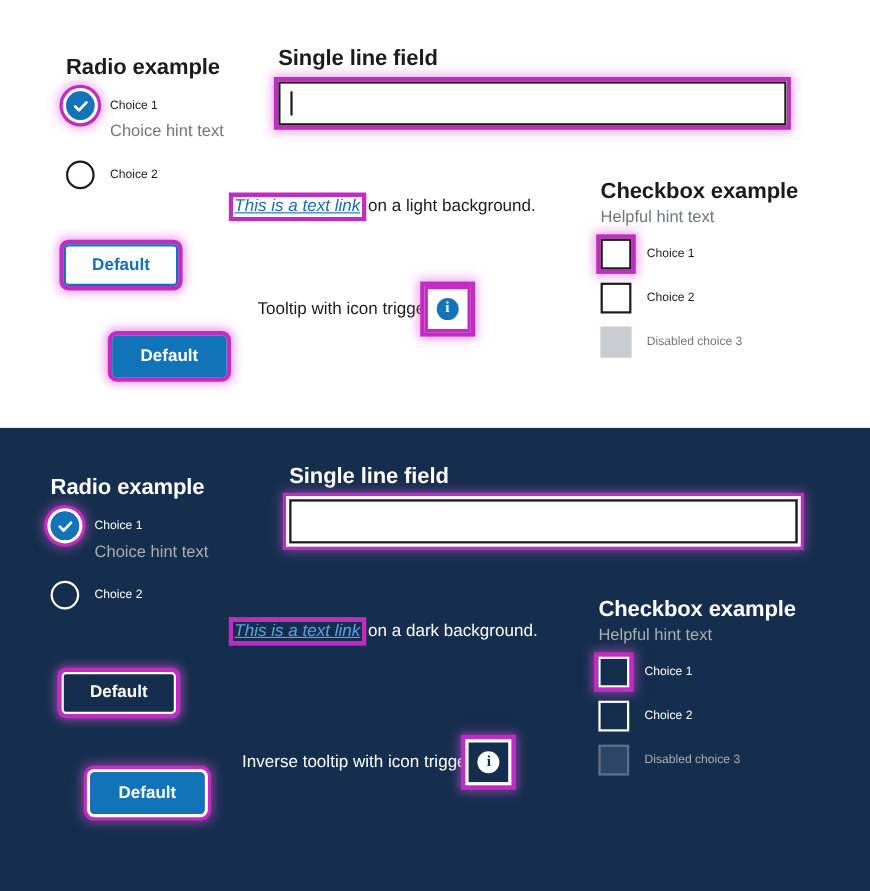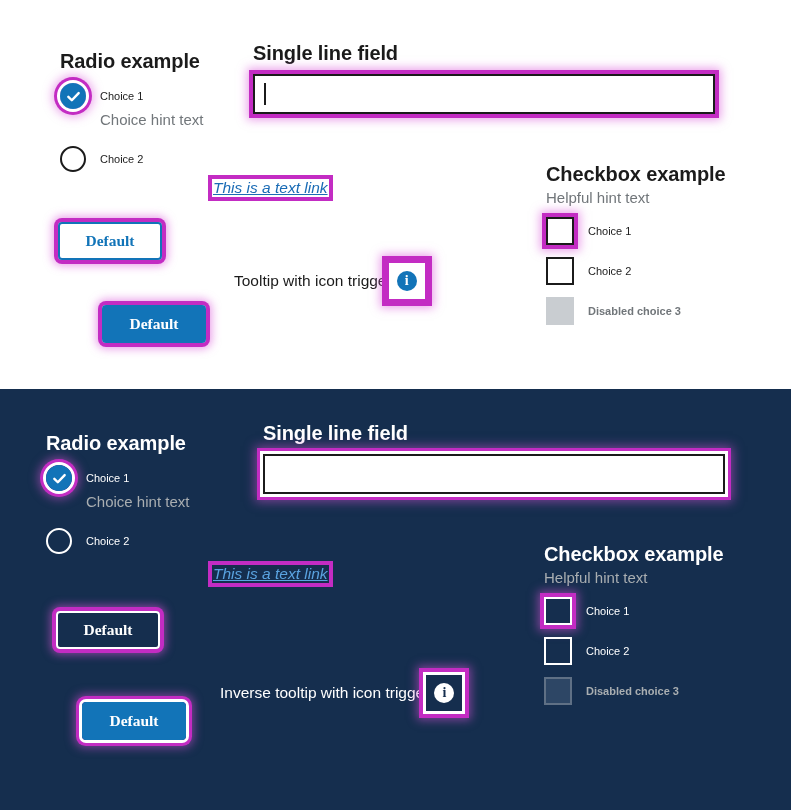--- a/index.html
+++ b/index.html
@@ -45,21 +45,21 @@
   .hint-text {
     font-size: 15px;
     color: #71767a;
     white-space: nowrap;
   }
   .section-dark .hint-text { color: #a9aeb1; }
   .choice-label {
     font-size: 11px;
     white-space: nowrap;
   }
-  .choice-label.disabled { color: #71767a; font-weight: bold; }
+  .choice-label.disabled { color: #71767a; }
   .section-dark .choice-label.disabled { color: #a9aeb1; }
   .body-text {
     font-size: 15.5px;
     white-space: nowrap;
   }
 
   
   
   .focus-glow {
     box-shadow:
@@ -143,21 +143,21 @@
     border: 2.5px solid #c9cdd1;
     background: #c9cdd1;
   }
   .cb-disabled-dark {
     border: 2.5px solid #5f7085;
     background: #2d4665;
   }
 
   
   .btn {
-    font-family: Liberation Serif, serif;
+    font-family: Liberation Sans, sans-serif;
     font-weight: bold;
     font-size: 15.5px;
     border-radius: 4px;
     box-sizing: border-box;
     display: inline-flex;
     align-items: center;
     justify-content: center;
     cursor: pointer;
     padding: 1px;
   }
@@ -275,20 +275,21 @@
   <div class="abs" style="left:253px; top:42px;">
     <div class="field-label">Single line field</div>
     <div class="focus-glow" style="margin-top:9px; width:462px; height:40px; position:relative;">
       <input class="text-input" type="text" style="width: 462px; height: 40px;" placeholder="">
       <span class="caret" style="left:11px; top:9px; height:22px;"></span>
     </div>
   </div>
 
   <div class="abs" style="left:212px; top:179px; display:flex; align-items:baseline;">
     <a class="text-link focus-box" href="#" style="padding:0 1px;">This is a text link</a>
+    <span class="body-text" style="margin-left:6px;">on a light background.</span>
   </div>
 
   <div class="abs" style="left:234px; top:260px; display:flex; align-items:center;">
     <span class="body-text">Tooltip with icon trigger</span>
     <span class="tooltip-trigger tt-light focus-glow" style="width:42px; height:42px; margin-left:-6px;">
       <span class="info-circle ic-light" style="width:20px; height:20px; font-size:14px;">i</span>
     </span>
   </div>
 
   <div class="abs" style="left:546px; top:163px;">
@@ -348,20 +349,21 @@
   <div class="abs" style="left:263px; top:433px;"></div>
   <div class="abs" style="left:263px; top:33px;">
     <div class="field-label">Single line field</div>
     <div class="focus-glow-white" style="margin-top:9px; width:462px; height:40px; position:relative;">
       <input class="text-input" type="text" style="width: 462px; height: 40px;" placeholder="">
     </div>
   </div>
 
   <div class="abs" style="left:212px; top:176px; display:flex; align-items:baseline;">
     <a class="text-link focus-box" href="#" style="padding:0 1px;">This is a text link</a>
+    <span class="body-text" style="margin-left:6px;">on a dark background.</span>
   </div>
 
   <div class="abs" style="left:220px; top:283px; display:flex; align-items:center;">
     <span class="body-text">Inverse tooltip with icon trigger</span>
     <span class="tooltip-trigger tt-dark focus-glow" style="width:42px; height:42px; margin-left:-6px;">
       <span class="info-circle ic-dark" style="width:20px; height:20px; font-size:14px;">i</span>
     </span>
   </div>
 
   <div class="abs" style="left:544px; top:154px;">

